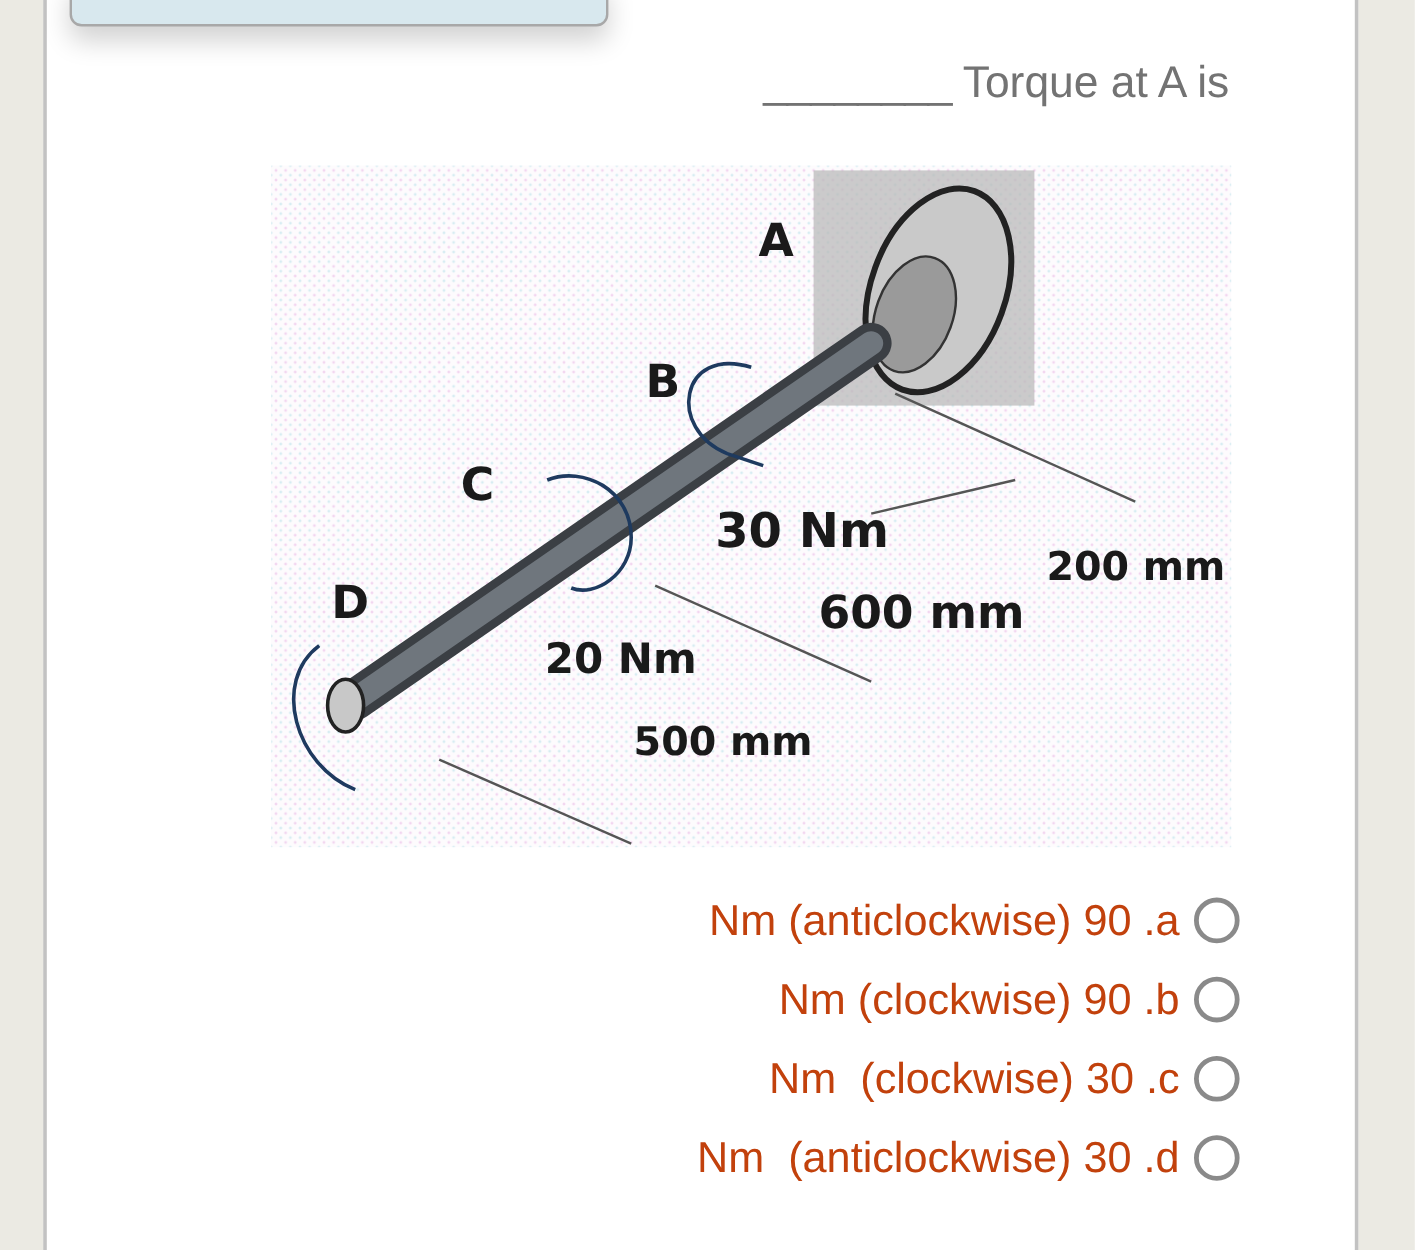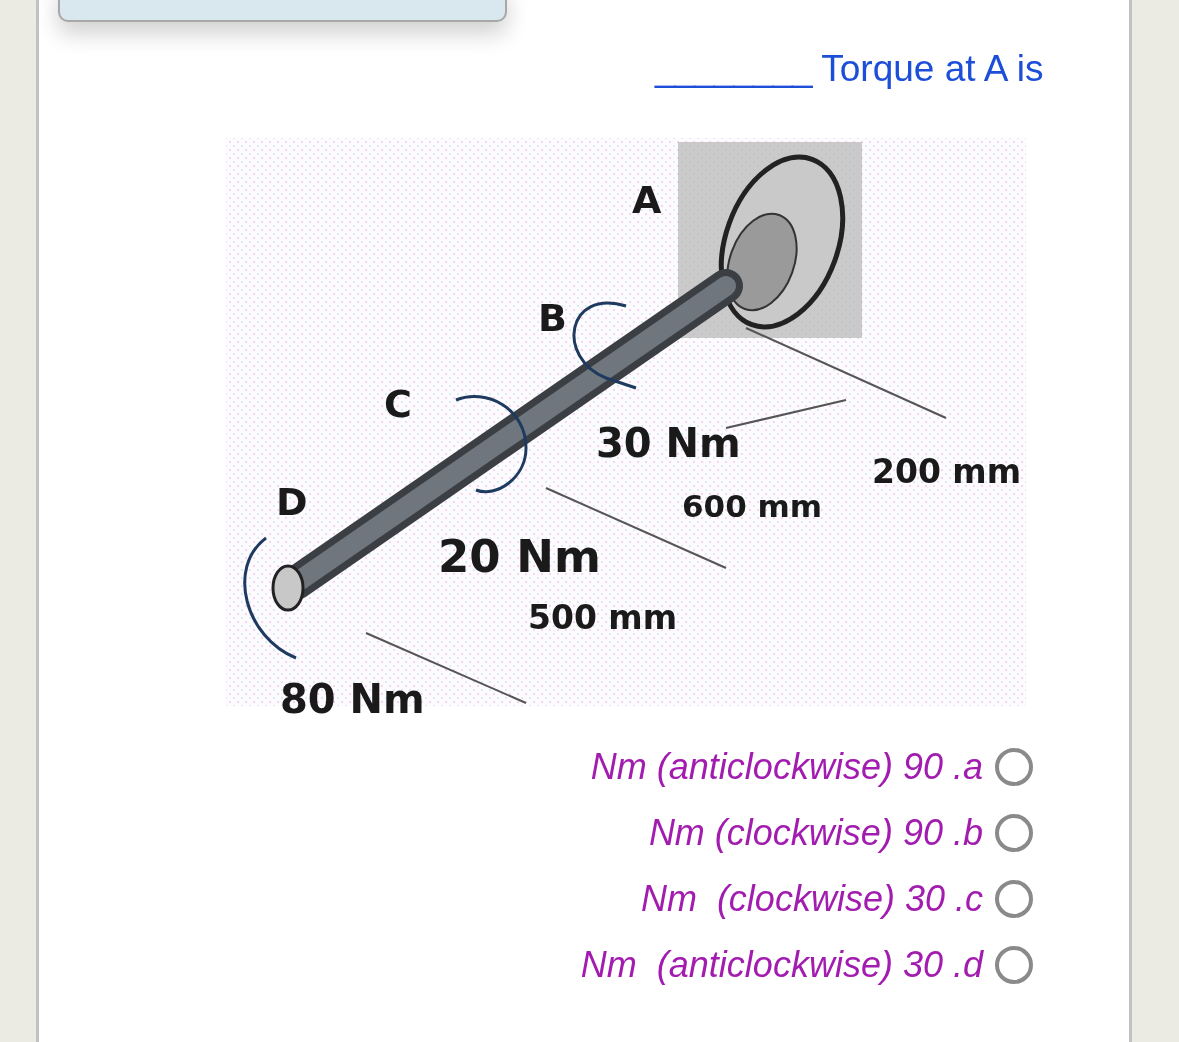--- a/index.html
+++ b/index.html
@@ -17,41 +17,41 @@
     }
     .popup {
       position:absolute; left:58px; top:-20px; width:449px; height:42px;
       background:#d8e8ee;
       border:2px solid #a8a8a8; border-radius:10px;
       box-shadow:0 12px 22px rgba(0,0,0,0.18);
       box-sizing:border-box;
     }
     .question {
       position:absolute; left:636px; top:48px;
-      font-size:37px; color:#1d4ed8; white-space:nowrap; letter-spacing:0px;margin-left:19px;
+      font-size:37px; color:#737373; white-space:nowrap; letter-spacing:0px;
     }
     .question .blank { letter-spacing:-1px; }
     .figure {
       position:absolute; left:226px; top:138px; width:800px; height:568px;
       background-color:#fdfbfd;
       background-image:
         radial-gradient(circle, rgba(230,170,225,0.45) 1px, transparent 1.4px),
         radial-gradient(circle, rgba(170,220,230,0.45) 1px, transparent 1.4px);
       background-size:8px 8px, 8px 8px;
       background-position:0 0, 4px 4px;
     }
     .figure svg { position:absolute; left:0; top:0; }
     .lbl {
       position:absolute; font-family:"DejaVu Sans", sans-serif; font-weight:bold;
       color:#1a1a1a; white-space:nowrap;
     }
     .options { position:absolute; right:146px; top:734px; }
     .opt {
       display:flex; align-items:center; justify-content:flex-end;
-      height:66px; font-size:36px; color:#a21caf; white-space:pre;font-style:italic;
+      height:66px; font-size:36px; color:#c2410c; white-space:pre;
     }
     .radio {
       width:38px; height:38px; border:4px solid #8a8a8a; border-radius:50%;
       box-sizing:border-box; margin-left:12px; background:#fff;
     }
   </style>
 </head>
 <body>
 
 <div class="page"></div>
@@ -84,24 +84,23 @@
     <line x1="520" y1="190" x2="720" y2="280" stroke="#555" stroke-width="2"></line>
     <line x1="320" y1="350" x2="500" y2="430" stroke="#555" stroke-width="2"></line>
     <line x1="140" y1="495" x2="300" y2="565" stroke="#555" stroke-width="2"></line>
     <line x1="500" y1="290" x2="620" y2="262" stroke="#555" stroke-width="2"></line>
   </svg>
   <div class="lbl" style="left:406px;top:40px;font-size:38px;">A</div>
   <div class="lbl" style="left:312px;top:158px;font-size:38px;">B</div>
   <div class="lbl" style="left:158px;top:244px;font-size:38px;">C</div>
   <div class="lbl" style="left:50px;top:342px;font-size:38px;">D</div>
   <div class="lbl" style="left:370px;top:282px;font-size:40px;">30 Nm</div>
-  <div class="lbl" style="left:212px;top:392px;font-size:45px;">20 Nm</div>
-  <div class="lbl" style="left:54px;top:538px;font-size:40px;">80 Nm</div>
+  <div class="lbl" style="left:228px;top:392px;font-size:35px;">20 Nm</div>
   <div class="lbl" style="left:646px;top:286px;font-size:33px;margin-top:28px;">200 mm</div>
-  <div class="lbl" style="left:456px;top:350px;font-size:31px;">600 mm</div>
+  <div class="lbl" style="left:456px;top:350px;font-size:38px;">600 mm</div>
   <div class="lbl" style="left:302px;top:460px;font-size:33px;">500 mm</div>
 </div>
 
 <div class="options">
   <div class="opt">
     <span>Nm (anticlockwise)</span>
     <span> </span>
     <span>90</span>
     <span> </span>
     <span>.a</span>

